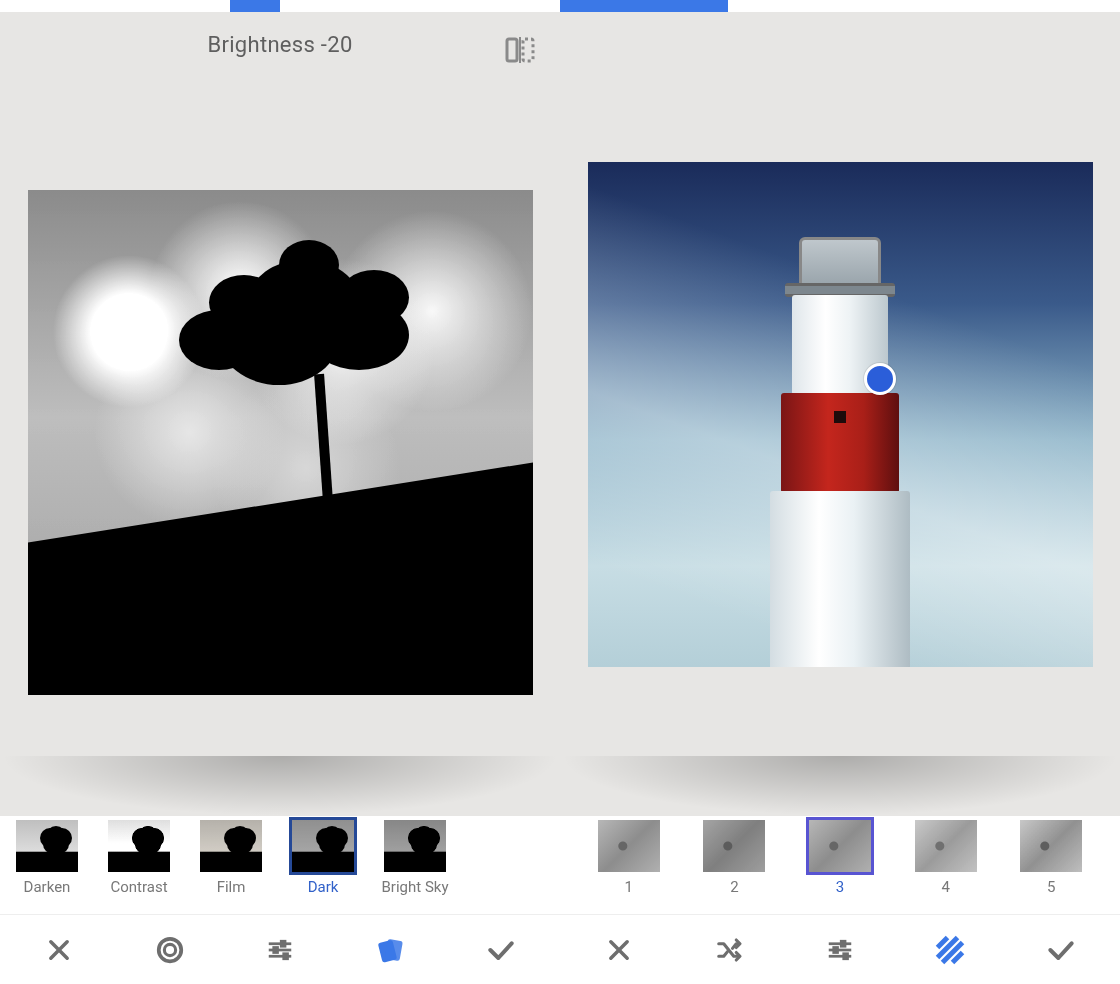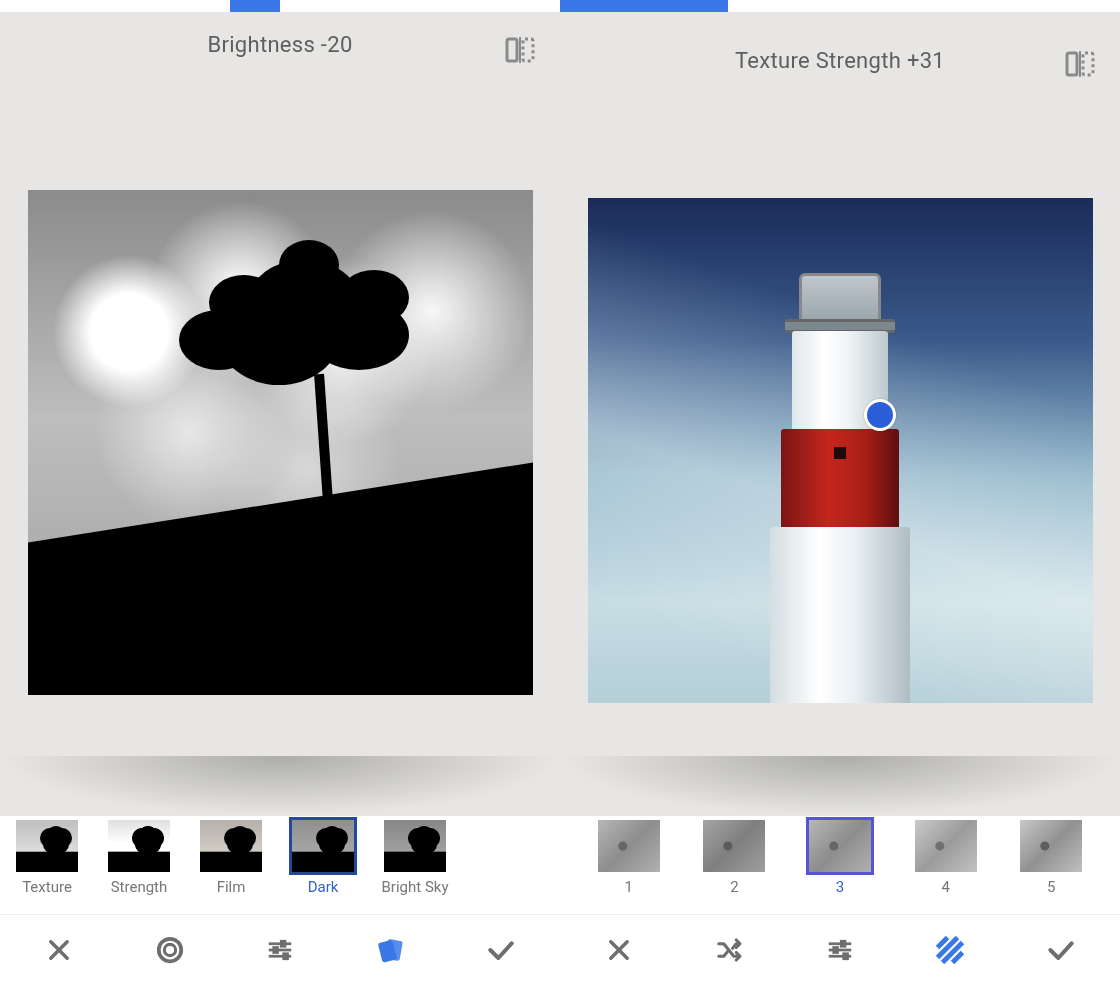--- a/index.html
+++ b/index.html
@@ -279,25 +279,25 @@
         <span style="left:160px;top:40px;width:70px;height:55px"></span>
         <span style="left:100px;top:10px;width:60px;height:50px"></span>
       </div>
     </div>
     <div class="canvas-shadow"></div>
   </div>
 
   <div class="presets">
     <div class="preset">
       <div class="thumb tree-th"></div>
-      <div class="preset-label">Texture</div>
+      <div class="preset-label">Darken</div>
     </div>
     <div class="preset">
       <div class="thumb tree-th" style="filter:contrast(1.5)"></div>
-      <div class="preset-label">Strength</div>
+      <div class="preset-label">Contrast</div>
     </div>
     <div class="preset">
       <div class="thumb tree-th" style="filter:sepia(0.15) brightness(0.9)"></div>
       <div class="preset-label">Film</div>
     </div>
     <div class="preset selected">
       <div class="thumb tree-th" style="filter:brightness(0.75)"></div>
       <div class="preset-label">Dark</div>
     </div>
     <div class="preset">
@@ -342,30 +342,20 @@
   </div>
 </div>
 
 <div class="pane pane-right">
 
   <div class="slider-track">
     <div class="slider-fill" style="left:0%;width:30%"></div>
     <div class="center-tick" style="left:0%"></div>
   </div>
 
-  <div class="topbar" style="padding-top:36px">
-    <div class="param-label">Texture Strength +31</div>
-    <div class="compare-icon" style="top:36px">
-      <svg width="30" height="26" viewBox="0 0 30 26">
-        <rect x="2" y="2" width="10" height="22" rx="2" fill="none" stroke="#8a8a8a" stroke-width="3"></rect>
-        <line x1="15" y1="0" x2="15" y2="26" stroke="#8a8a8a" stroke-width="2"></line>
-        <rect x="18" y="2" width="10" height="22" rx="2" fill="none" stroke="#8a8a8a" stroke-width="3" stroke-dasharray="3 3"></rect>
-      </svg>
-    </div>
-  </div>
 
   <div class="canvas-area">
     <div class="photo photo-light">
       <div class="tower">
         <div class="seg top-cage"></div>
         <div class="seg gallery"></div>
         <div class="seg white1"></div>
         <div class="seg red"></div>
         <div class="seg white2"></div>
         <div class="window"></div>

